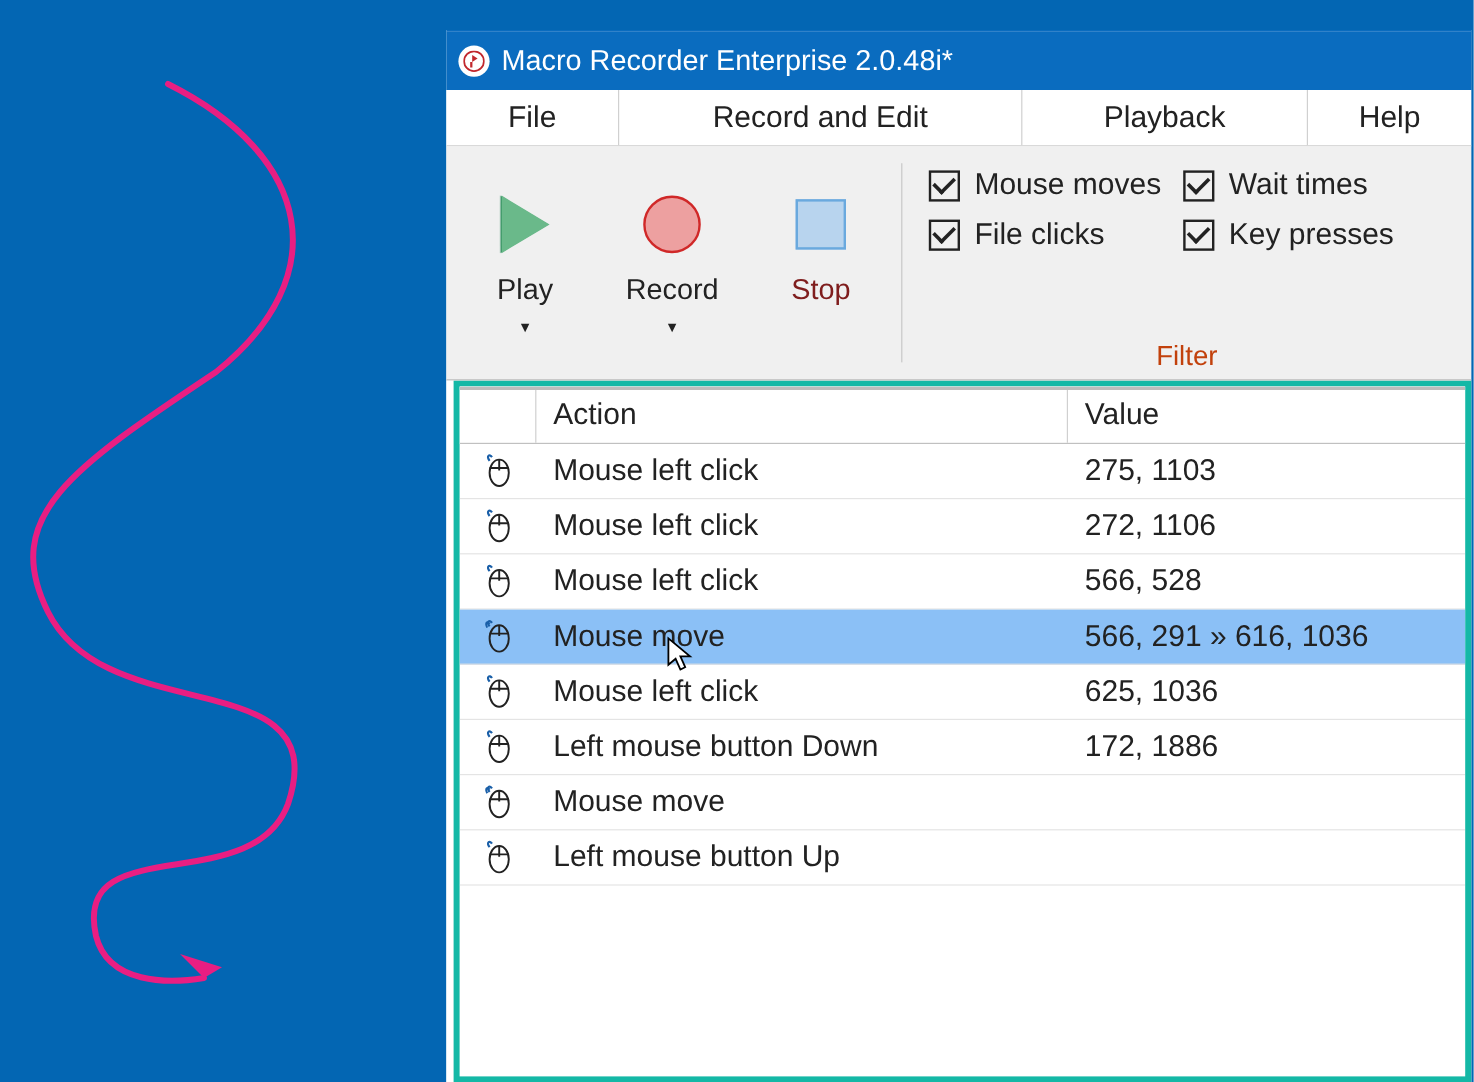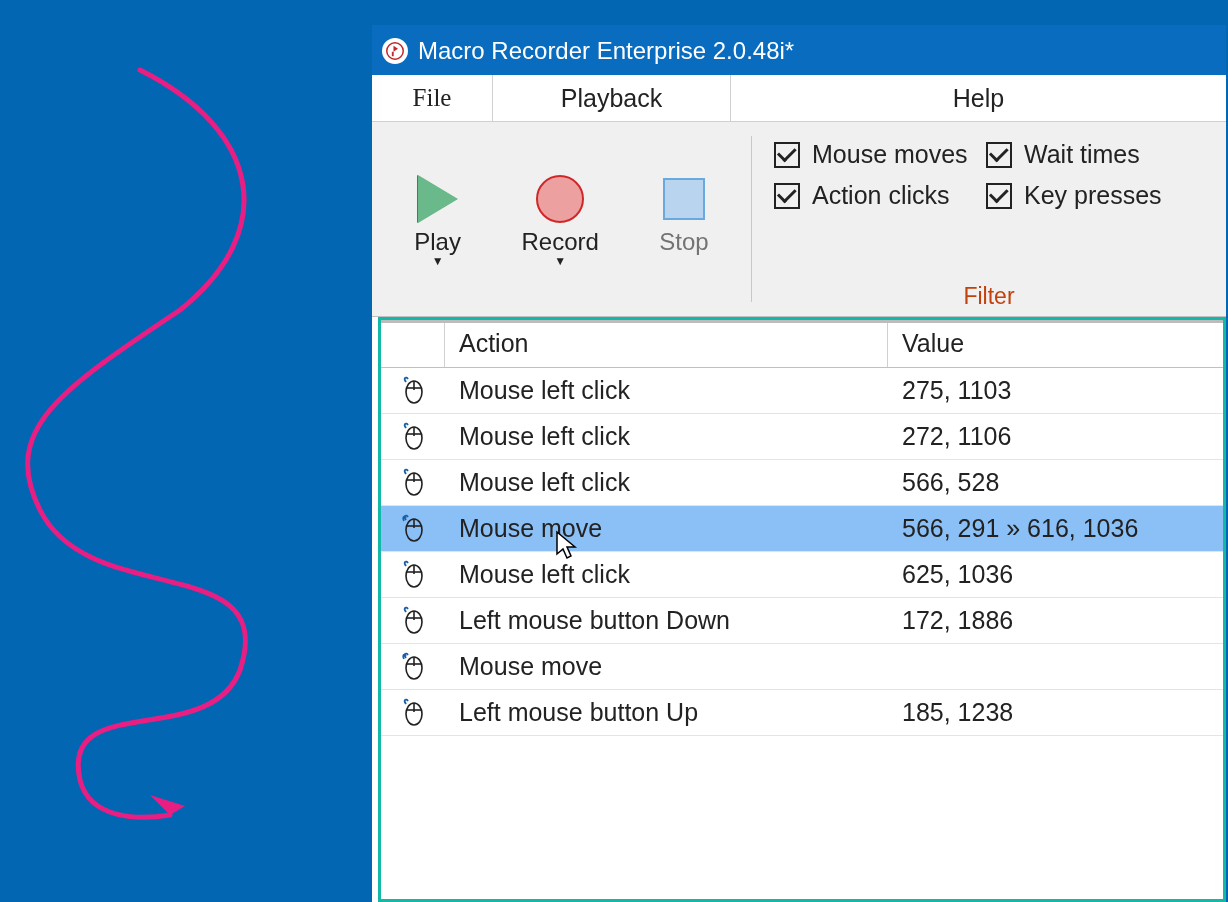--- a/index.html
+++ b/index.html
@@ -58,21 +58,21 @@
   }
   .menu-item {
     display: flex;
     align-items: center;
     justify-content: center;
     font-size: 25px;
     color: #222;
     border-right: 1px solid #d0d0d0;
     cursor: pointer;
   }
-  .menu-file { width: 121px; font-family: Liberation Serif, serif; }
+  .menu-file { width: 144px; }
   .menu-record { width: 336px; }
   .menu-playback { width: 238px; }
   .menu-help { flex: 1; border-right: none; }
   .toolbar {
     background: #f0f0f0;
     border-bottom: 1px solid #c0c0c0;
     display: flex;
     height: 195px;
     position: relative;
   }
@@ -83,25 +83,25 @@
     justify-content: space-around;
     padding: 0 12px;
     border-right: 1px solid #c8c8c8;
     margin: 14px 0;
   }
   .tool-btn {
     display: flex;
     flex-direction: column;
     align-items: center;
     cursor: pointer;
-    gap: 0;
+    gap: 12px;
   }
   .tool-icon { height: 58px; display:flex; align-items:center; justify-content:center; }
   .tool-label { font-size: 24px; color:#222; }
-  .tool-label.disabled { color:#737373; }
+  .tool-label.disabled { color:#7f1d1d; }
   .tool-caret { font-size:12px; color:#222; margin-top:-2px; }
   .play-tri {
     width: 0; height: 0;
     border-left: 40px solid #6ab98a;
     border-top: 24px solid transparent;
     border-bottom: 24px solid transparent;
     filter: drop-shadow(-1px 0 0 #2a8a5a);
   }
   .rec-circle {
     width: 48px; height: 48px; border-radius:50%;
@@ -143,21 +143,21 @@
     transform:translateX(-50%);
     font-size:23px;
     color:#c2410c;
   }
   .table-wrap {
     flex:1;
     padding: 0 0 0 6px;
     background:#fff;
   }
   .macro-table {
-    border:3px solid #14b8a6;
+    border:5px solid #14b8a6;
     height:100%;
     display:flex; flex-direction:column;
     overflow:hidden;
   }
   .thead {
     display:flex;
     height:48px;
     border-bottom:1px solid #c0c0c0;
     font-size:25px;
     color:#222;
@@ -204,20 +204,21 @@
           <circle cx="12" cy="12" r="11" fill="#fff" stroke="#c1272d" stroke-width="2"></circle>
           <path d="M10 5 L10 13 L16 9" fill="#c1272d"></path>
           <path d="M9 13 L9 19" stroke="#c1272d" stroke-width="2.5"></path>
         </svg>
     </span>
     <span>Macro Recorder Enterprise 2.0.48i*</span>
   </div>
 
   <div class="menubar">
     <div class="menu-item menu-file">File</div>
+    <div class="menu-item menu-record">Record and Edit</div>
     <div class="menu-item menu-playback">Playback</div>
     <div class="menu-item menu-help">Help</div>
   </div>
 
   <div class="toolbar">
     <div class="tool-group-left">
       <div class="tool-btn">
         <div class="tool-icon">
             <div class="play-tri"></div>
           </div>
@@ -244,21 +245,21 @@
         <label class="chk">
             <span class="chk-box"></span>
             <span>Mouse moves</span>
           </label>
         <label class="chk">
             <span class="chk-box"></span>
             <span>Wait times</span>
           </label>
         <label class="chk">
             <span class="chk-box"></span>
-            <span>Action clicks</span>
+            <span>File clicks</span>
           </label>
         <label class="chk">
             <span class="chk-box"></span>
             <span>Key presses</span>
           </label>
       </div>
       <div class="filter-label">Filter</div>
     </div>
   </div>
 
@@ -358,21 +359,20 @@
           <div class="row">
             <div class="cell-icon">
               <svg class="mouse-svg" viewBox="-3 0 24 30">
                 <path d="M4 3 C 2 0, -1 2, 2 6" stroke="#1a5fa8" stroke-width="1.8" fill="none"></path>
                 <ellipse cx="10" cy="16" rx="8" ry="11" fill="none" stroke="#222" stroke-width="1.6"></ellipse>
                 <line x1="10" y1="5" x2="10" y2="14" stroke="#222" stroke-width="1.6"></line>
                 <line x1="2" y1="12" x2="18" y2="12" stroke="#222" stroke-width="1.6"></line>
               </svg>
             </div>
             <div class="cell-action">Left mouse button Up</div>
-            <div class="cell-value">185, 1238</div>
           </div>
         </div>
     </div>
   </div>
 
 </div>
 
 <svg class="cursor-overlay" width="24" height="30">
   <path d="M2 2 L2 24 L8 19 L12 28 L16 26 L12 17 L20 17 Z" fill="#fff" stroke="#000" stroke-width="1.5"></path>
 </svg>

